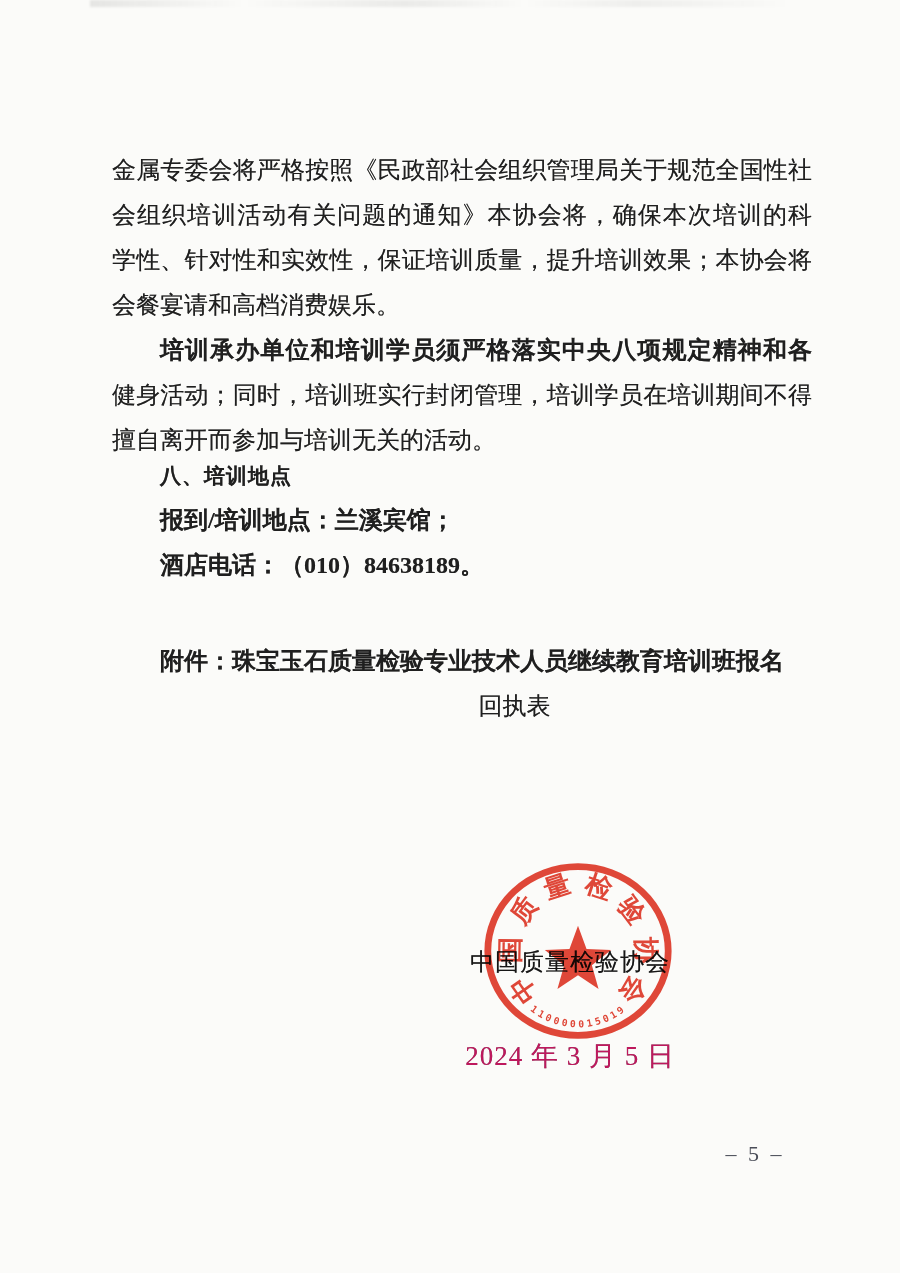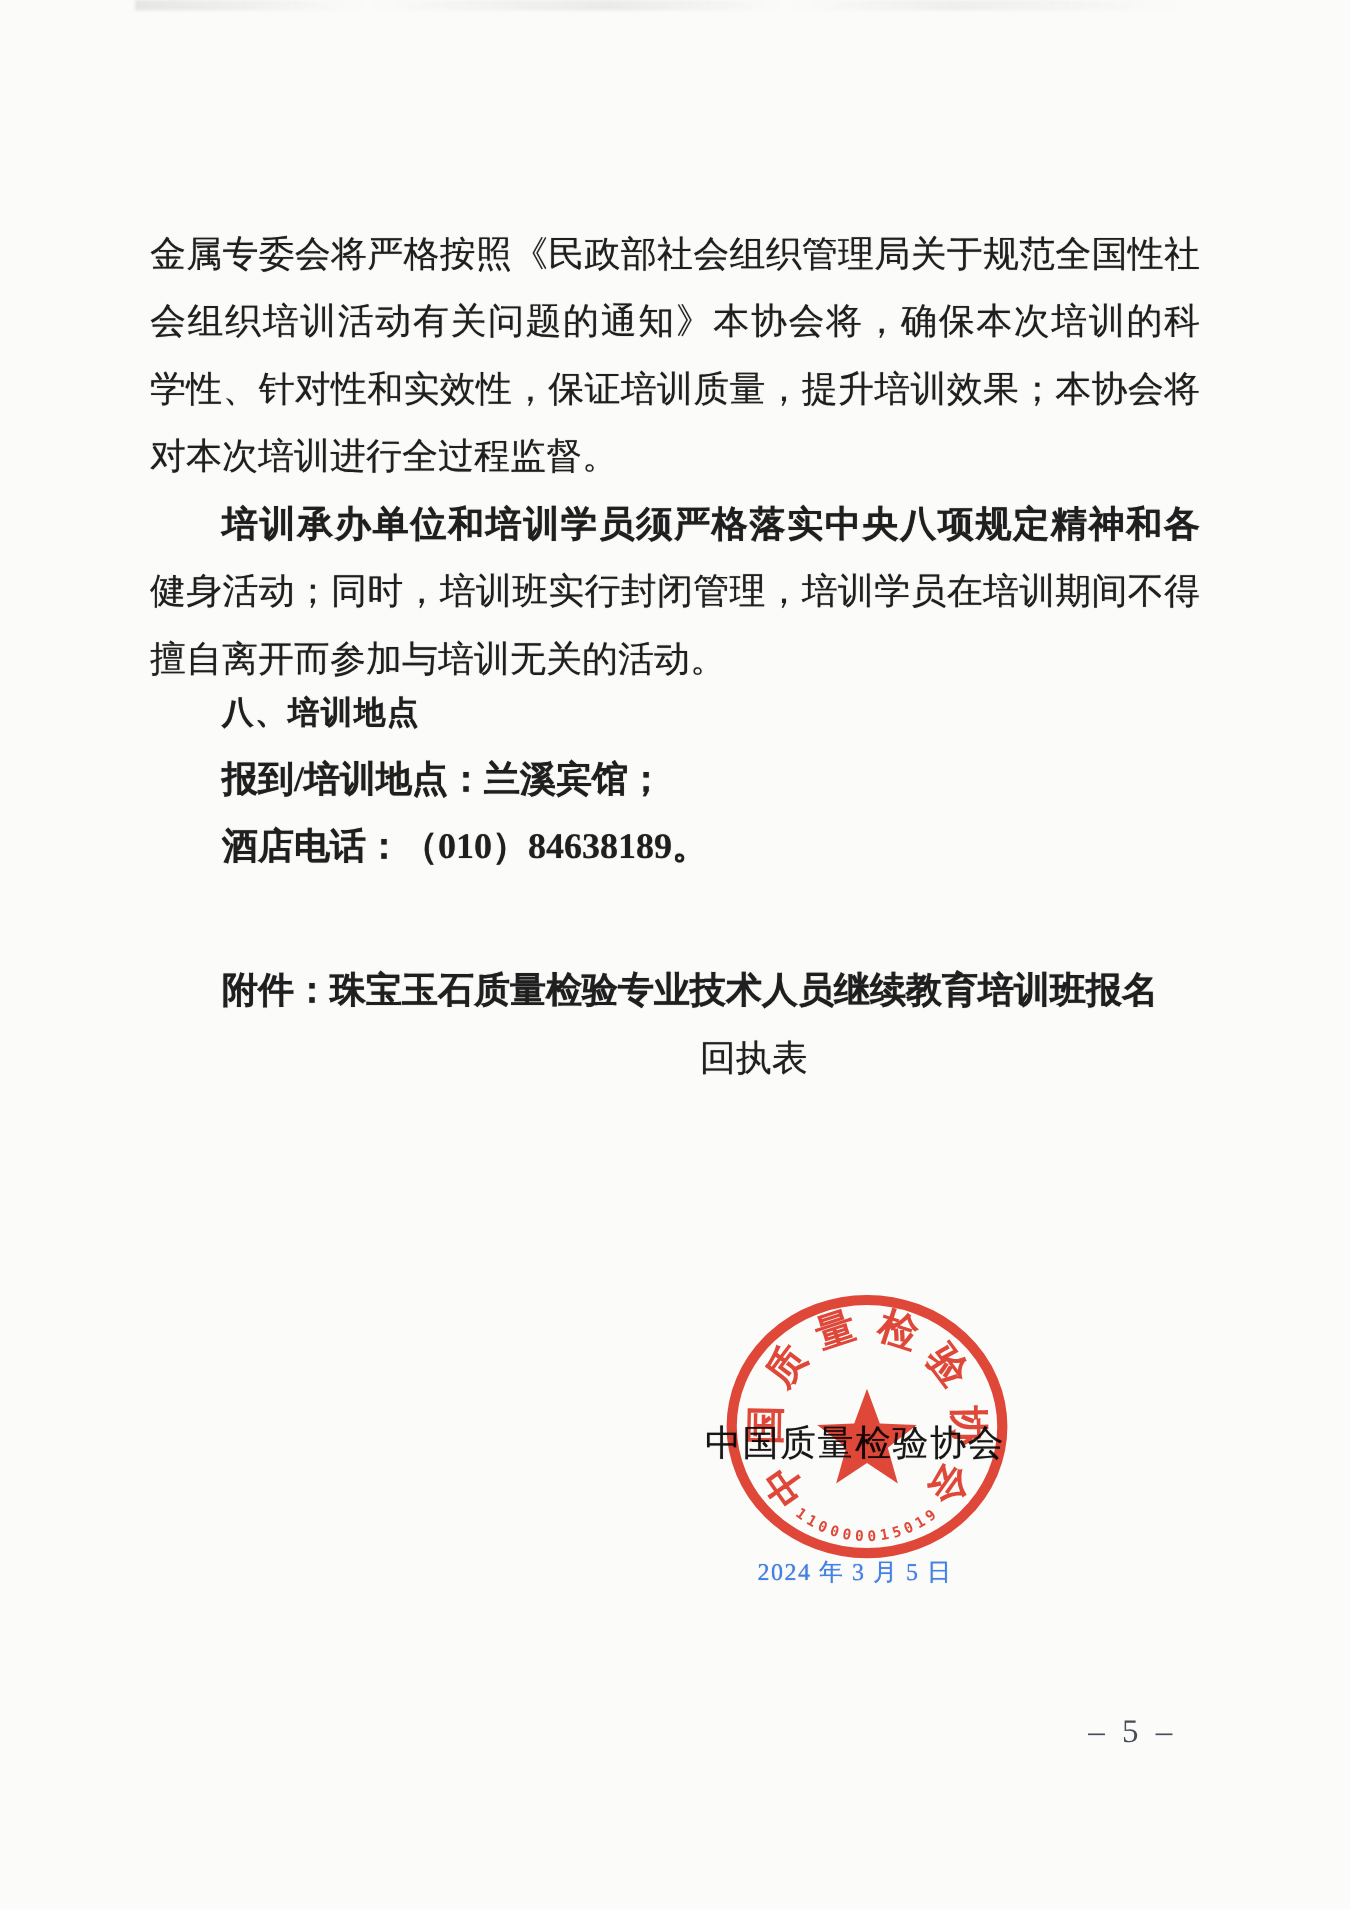--- a/index.html
+++ b/index.html
@@ -11,43 +11,43 @@
     color:#1f1f1f;
     overflow:hidden;
   }
   .scan-artifact {
     position:absolute; top:0; left:90px; width:700px; height:7px;
     background:linear-gradient(90deg, rgba(40,40,40,.10), rgba(0,0,0,0) 22%,
                rgba(40,40,40,.08) 45%, rgba(0,0,0,0) 62%, rgba(40,40,40,.06) 78%, rgba(0,0,0,0));
     filter:blur(1px);
   }
   .body-text {
-    position:absolute; left:100px; top:148px; width:700px;
+    position:absolute; left:112px; top:148px; width:700px;
     font-size:24px; line-height:45px;
     text-shadow:0 0 .6px rgba(10,10,10,.55);
   }
   .line { white-space:nowrap; }
   .fill { text-align:justify; text-align-last:justify; text-justify:inter-character; white-space:normal; }
   .indent { padding-left:48px;font-weight:bold; }
   .indent2 { padding-left:105px;text-align:center; }
   .heading {
     font-family:"Liberation Sans","DejaVu Sans",sans-serif;
     font-weight:bold; font-size:21px; margin-top:-10px;
     letter-spacing:1px;
   }
   .attachment-block { margin-top:51px; }
   .signature-org {
     position:absolute; left:420px; top:946px; width:300px;
     text-align:center; font-size:24px; letter-spacing:1px;
     color:#161616; text-shadow:0 0 .6px rgba(10,10,10,.5);
   }
   .signature-date {
     position:absolute; left:420px; top:1038px; width:300px;
-    text-align:center; font-size:16px; letter-spacing:1px;
-    color:#3b82f6; text-shadow:0 0 .6px rgba(10,10,10,.5);
+    text-align:center; font-size:27px; letter-spacing:1px;
+    color:#be185d; text-shadow:0 0 .6px rgba(10,10,10,.5);
   }
   .page-number {
     position:absolute; left:690px; top:1141px; width:130px;
     text-align:center; font-size:22px; letter-spacing:3px; color:#4a4d58;
   }
   .stamp {
     position:absolute; left:476px; top:856px; width:204px; height:194px;
     mix-blend-mode:multiply; opacity:.93; pointer-events:none;
   }
   .stamp svg { width:100%; height:100%; }
@@ -62,21 +62,21 @@
 </style>
 </head>
 <body>
 
 <div class="scan-artifact"></div>
 
 <div class="body-text">
   <div class="line fill">金属专委会将严格按照《民政部社会组织管理局关于规范全国性社</div>
   <div class="line fill">会组织培训活动有关问题的通知》本协会将，确保本次培训的科</div>
   <div class="line fill">学性、针对性和实效性，保证培训质量，提升培训效果；本协会将</div>
-  <div class="line">对本次培训进行全过程监督。</div>
+  <div class="line">会餐宴请和高档消费娱乐。</div>
 
   <div class="line fill indent">培训承办单位和培训学员须严格落实中央八项规定精神和各</div>
   <div class="line fill">健身活动；同时，培训班实行封闭管理，培训学员在培训期间不得</div>
   <div class="line">擅自离开而参加与培训无关的活动。</div>
 
   <div class="line heading indent">八、培训地点</div>
 
   <div class="line indent">报到/培训地点：兰溪宾馆；</div>
   <div class="line indent">酒店电话：（010）84638189。</div>
 

